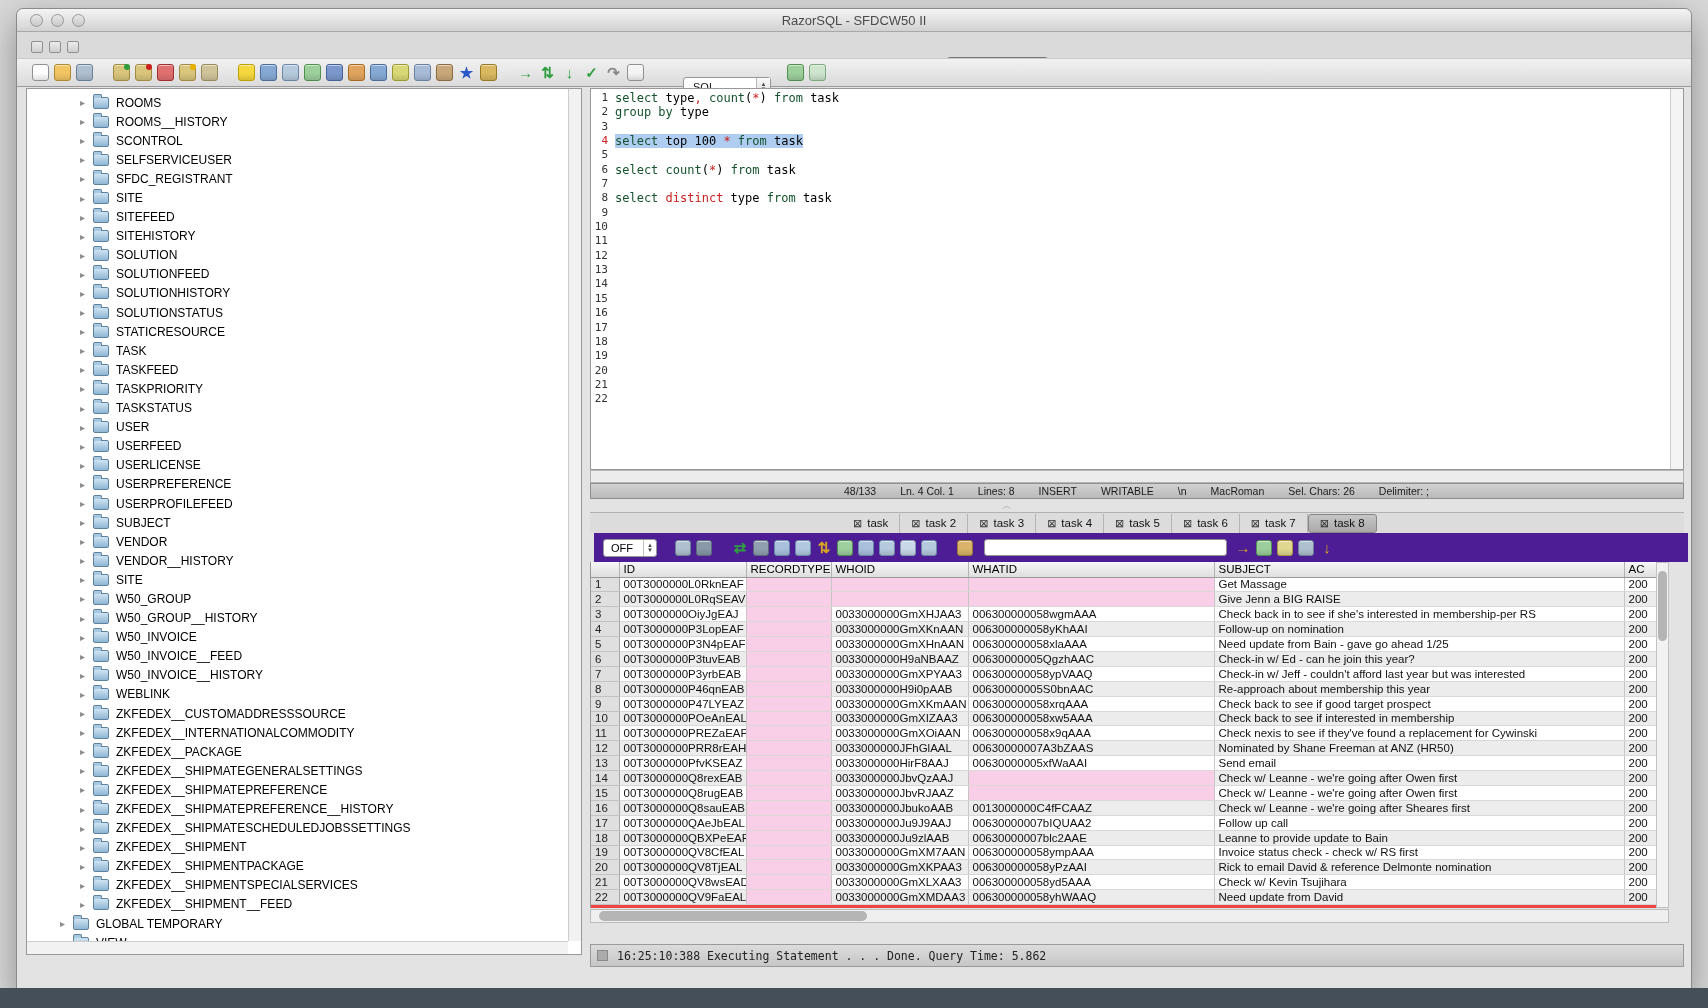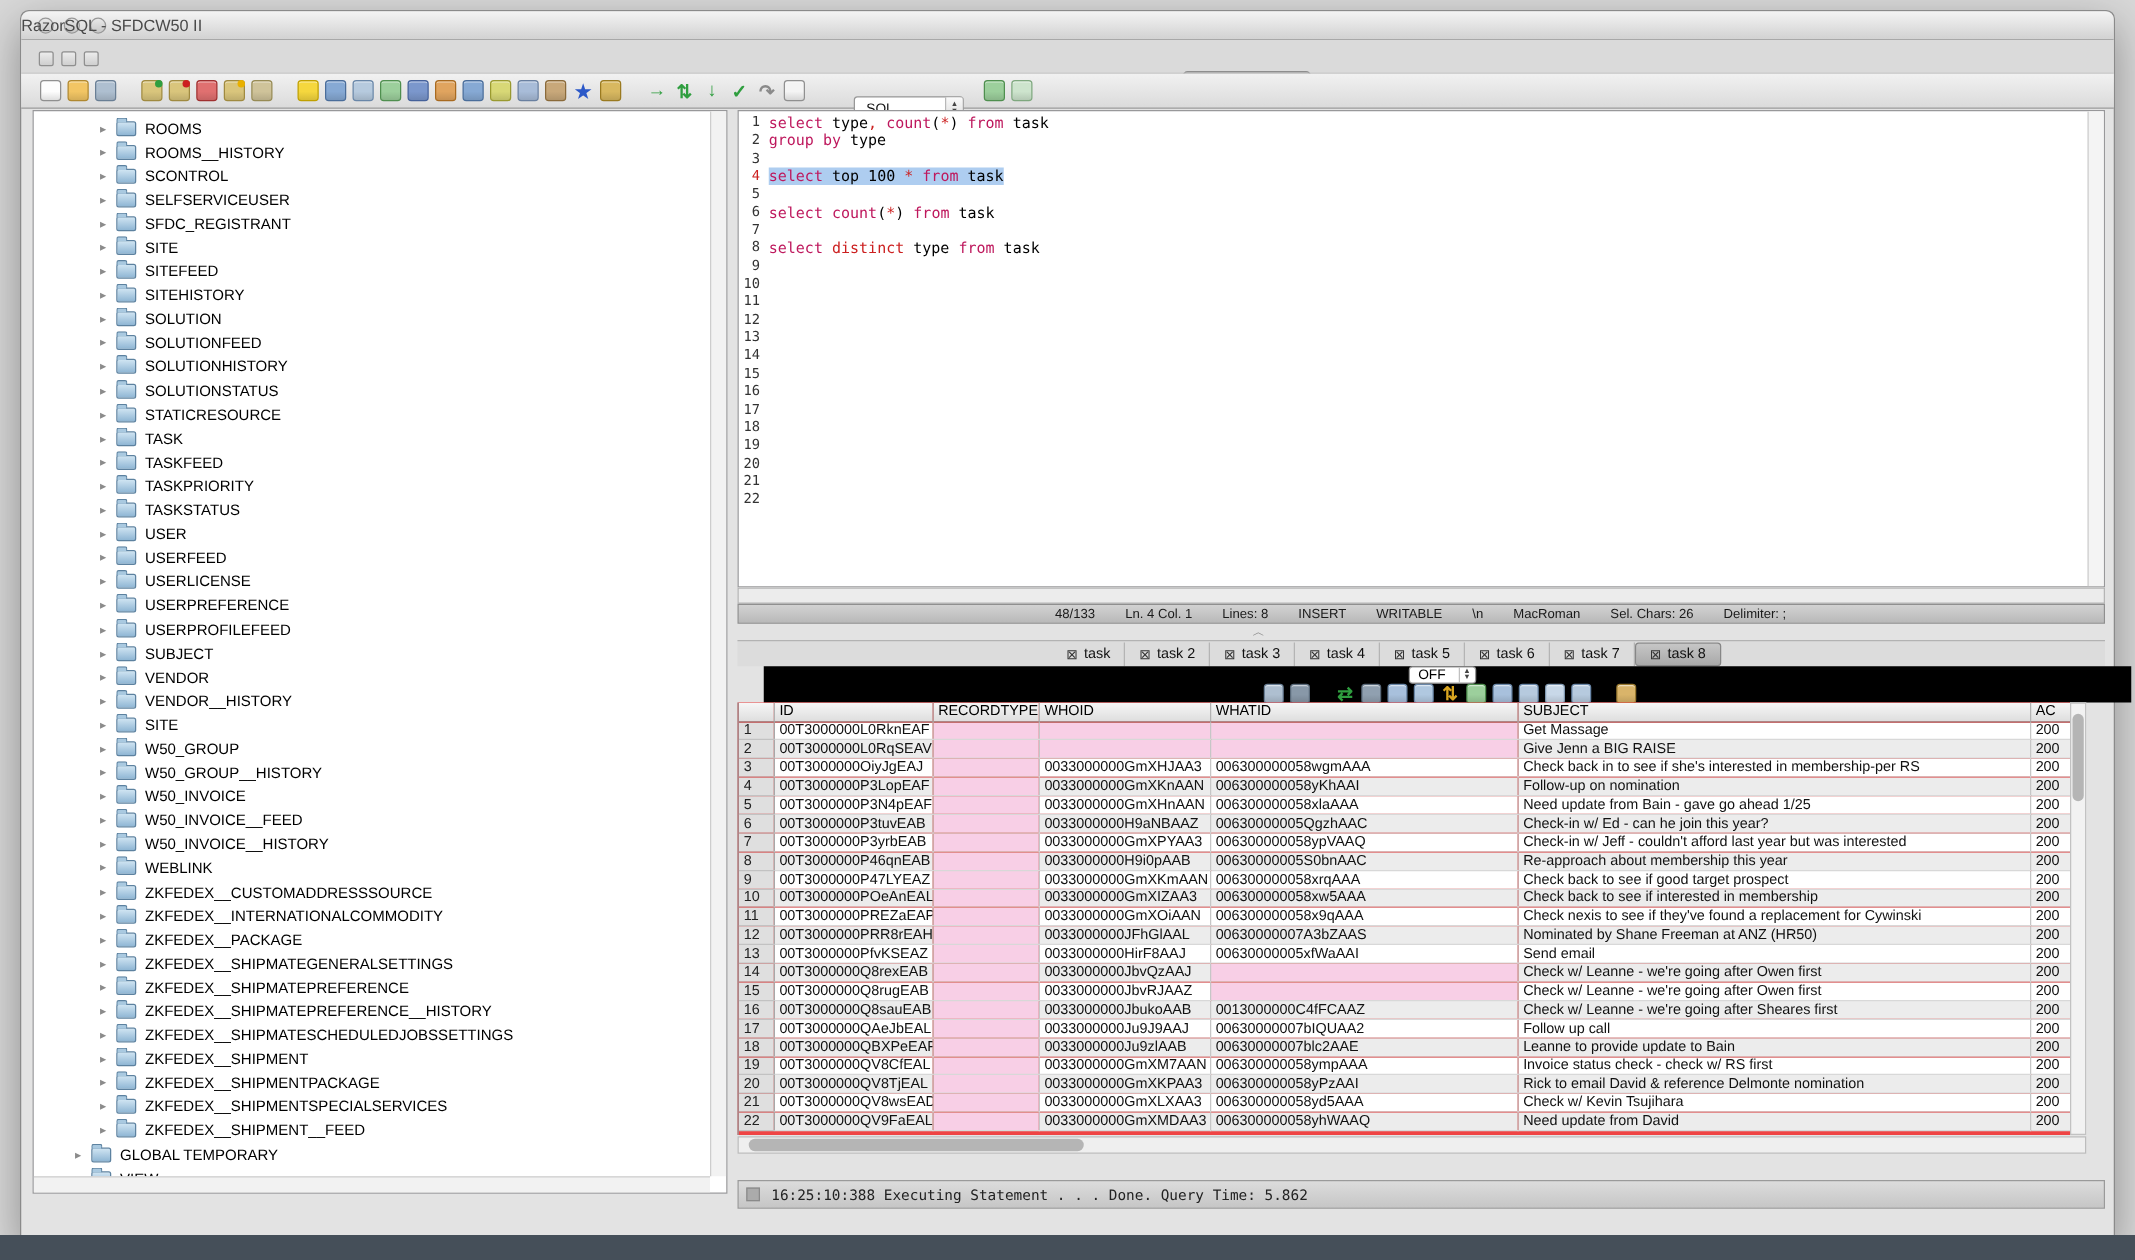--- a/index.html
+++ b/index.html
@@ -10,21 +10,21 @@
   
   .window { position:absolute; left:16px; top:8px; width:1676px; height:984px;
     background:#e3e3e3; border:1px solid #8a8a8a; border-radius:7px 7px 0 0;
     box-shadow:0 12px 34px rgba(0,0,0,.35); }
   .titlebar { position:absolute; left:0; top:0; right:0; height:23px;
     background:linear-gradient(#f4f4f4,#d2d2d2); border-bottom:1px solid #a8a8a8;
     border-radius:7px 7px 0 0; }
   .lights { position:absolute; left:13px; top:5px; display:flex; gap:8px; }
   .light { width:13px; height:13px; border-radius:50%; border:1px solid #979797;
     background:linear-gradient(#e8e8e8,#c8c8c8); }
-  .wtitle { position:absolute; left:0; right:0; top:4px; 
+  .wtitle { position:absolute; left:0; right:0; top:4px; text-align:center;
     font-size:13px; color:#4a4a4a; }
   .doctab-row { position:absolute; left:0; top:23px; right:0; height:34px; background:#dadada; }
   .mini-controls { position:absolute; left:14px; top:9px; display:flex; gap:6px; }
   .minibtn { width:12px; height:12px; border:1px solid #8f8f8f; border-radius:2px;
     background:linear-gradient(#ececec,#cfcfcf); }
   .doctab { position:absolute; left:929px; top:25px; height:20px; padding:0 10px;
     display:flex; align-items:center; gap:5px; font-size:11px; color:#101010;
     background:linear-gradient(#bdbdbd,#9a9a9a); border:1px solid #767676; border-radius:4px; }
   .doctab .x { font-size:12px; color:#222; }
 
@@ -63,21 +63,21 @@
 
   
   .editor-panel { left:590px; top:88px; width:1094px; height:382px; background:#fff;
     border:1px solid #98989a; overflow:hidden; font-family:"DejaVu Sans Mono", monospace; }
   .edscroll-v { position:absolute; right:0; top:0; bottom:0; width:13px; background:#f4f4f4;
     border-left:1px solid #cdcdcd; }
   .ed-line { height:14.35px; display:flex; font-size:12px; line-height:14.35px; white-space:pre; }
   .ed-num { width:24px; text-align:right; padding-right:7px; color:#333; font-size:11px; flex:0 0 auto; }
   .ed-num.cur { color:#cc2020; }
   .ed-code { white-space:pre; }
-  .tk-k { color:#be185d; } .tk-r { color:#cc2020; }
+  .tk-k { color:#14532d; } .tk-r { color:#cc2020; }
   .sel { background:#aecdf0; }
 
   .ed-hscroll { left:590px; top:470px; width:1094px; height:13px; background:#ececec;
     border:1px solid #b5b5b5; }
   .ed-status { left:590px; top:483px; width:1094px; height:16px;
     background:linear-gradient(#d2d2d2,#b9b9b9); border:1px solid #8f8f8f;
     display:flex; align-items:center; gap:24px; padding-left:253px; font-size:10.5px; color:#1a1a1a;
     white-space:nowrap; }
   .divider { left:590px; top:499px; width:1094px; height:13px; }
   .divider .grip { position:absolute; left:412px; top:0px; color:#8a8a8a; font-size:10px; }
@@ -85,22 +85,22 @@
   
   .tabbar { left:590px; top:512px; width:1094px; height:21px; background:#dcdcdc;
     border-top:1px solid #b2b2b2; display:flex; align-items:center; padding-left:252px; }
   .rtab { height:19px; padding:0 11px; display:flex; align-items:center; gap:5px; font-size:11.5px;
     color:#111; border-right:1px solid #b4b4b4; white-space:nowrap; }
   .rtab .x { font-size:11px; color:#333; }
   .rtab.selected { background:linear-gradient(#c6c6c6,#a9a9a9); border:1px solid #868686;
     border-radius:3px; }
 
   
-  .res-toolbar { left:611px; top:533px; width:1094px; height:29px; background:#000000;
-    display:flex; align-items:center; padding-left:9px;flex-direction:column; }
+  .res-toolbar { left:594px; top:533px; width:1094px; height:29px; background:#4c1d95;
+    display:flex; align-items:center; padding-left:9px; }
   .limit-combo { width:54px; height:18px; background:#fff; border:1px solid #979797; border-radius:3px;
     display:flex; align-items:center; font-size:11px; margin-right:18px; }
   .limit-combo .val { flex:1; padding-left:7px; }
   .limit-combo .stepper { width:13px; height:100%; border-left:1px solid #c0c0c0; display:flex;
     flex-direction:column; align-items:center; justify-content:center; font-size:6px; color:#444;
     line-height:5px; }
   .res-toolbar .tbicon { width:16px; height:16px; }
   .search-field { width:243px; height:17px; background:#fff; border:1px solid #909090;
     border-radius:3px; margin:0 8px 0 6px; font-size:11px; padding:0 4px;
     font-family:"Liberation Sans", sans-serif; }

